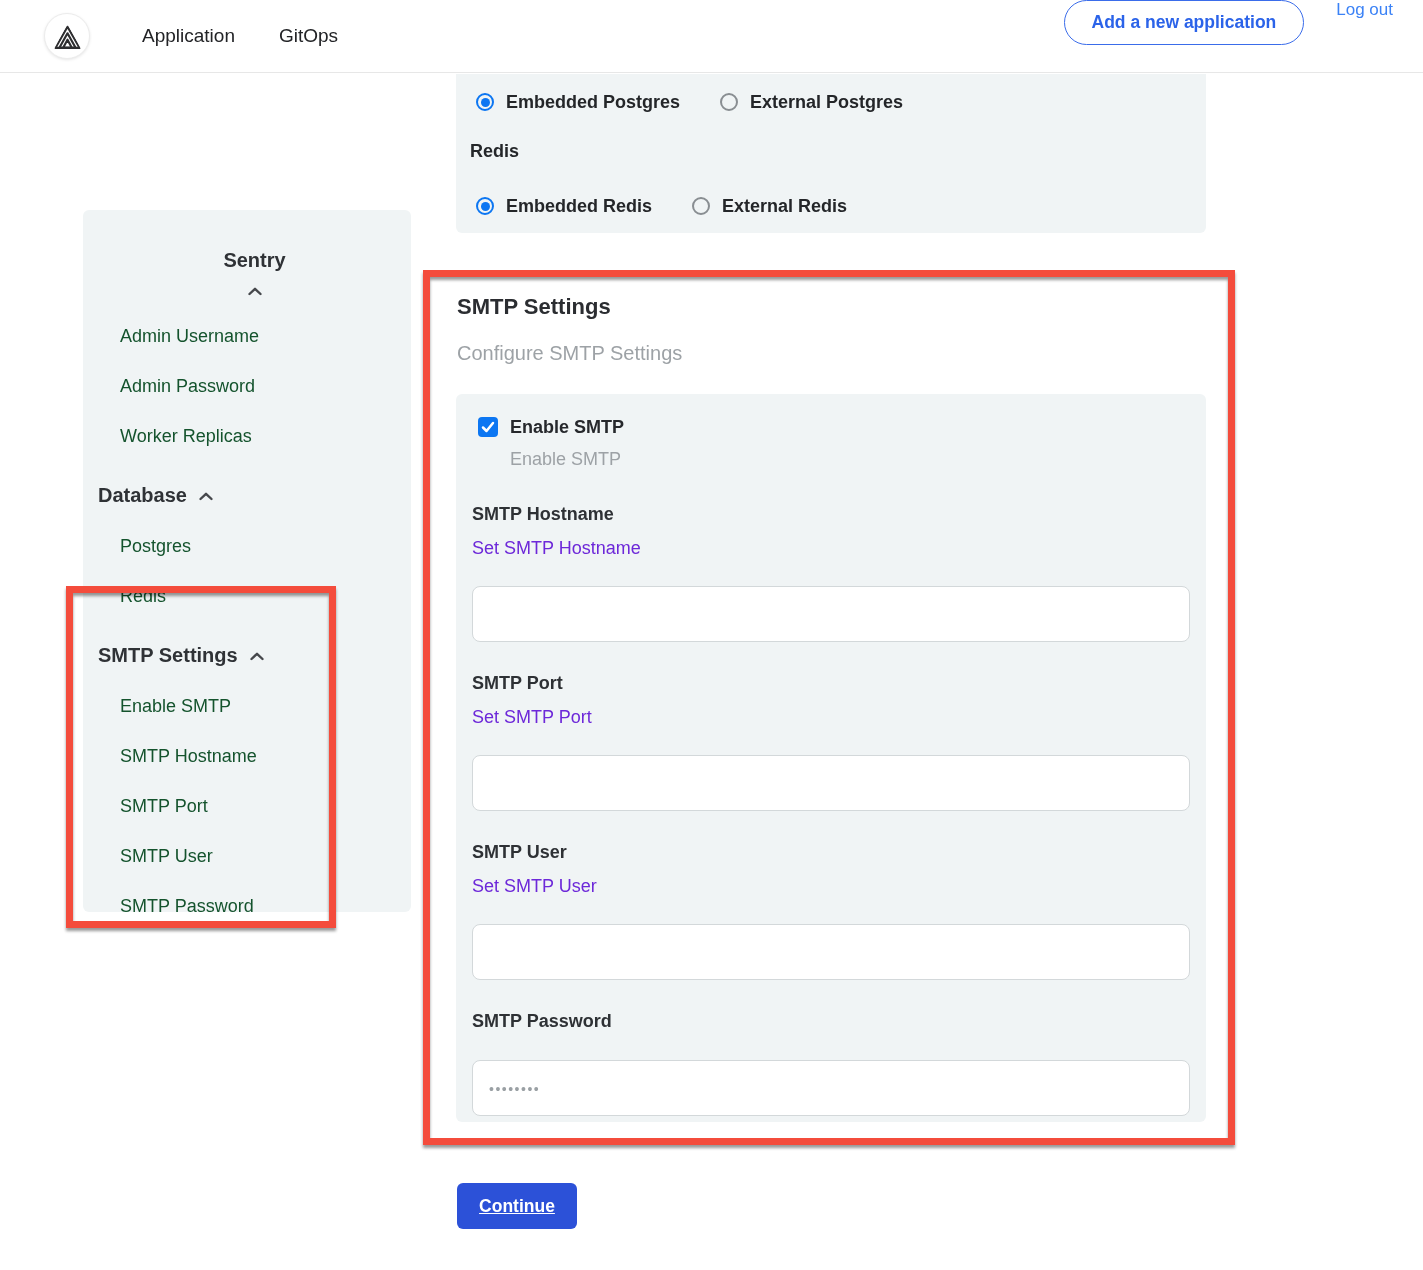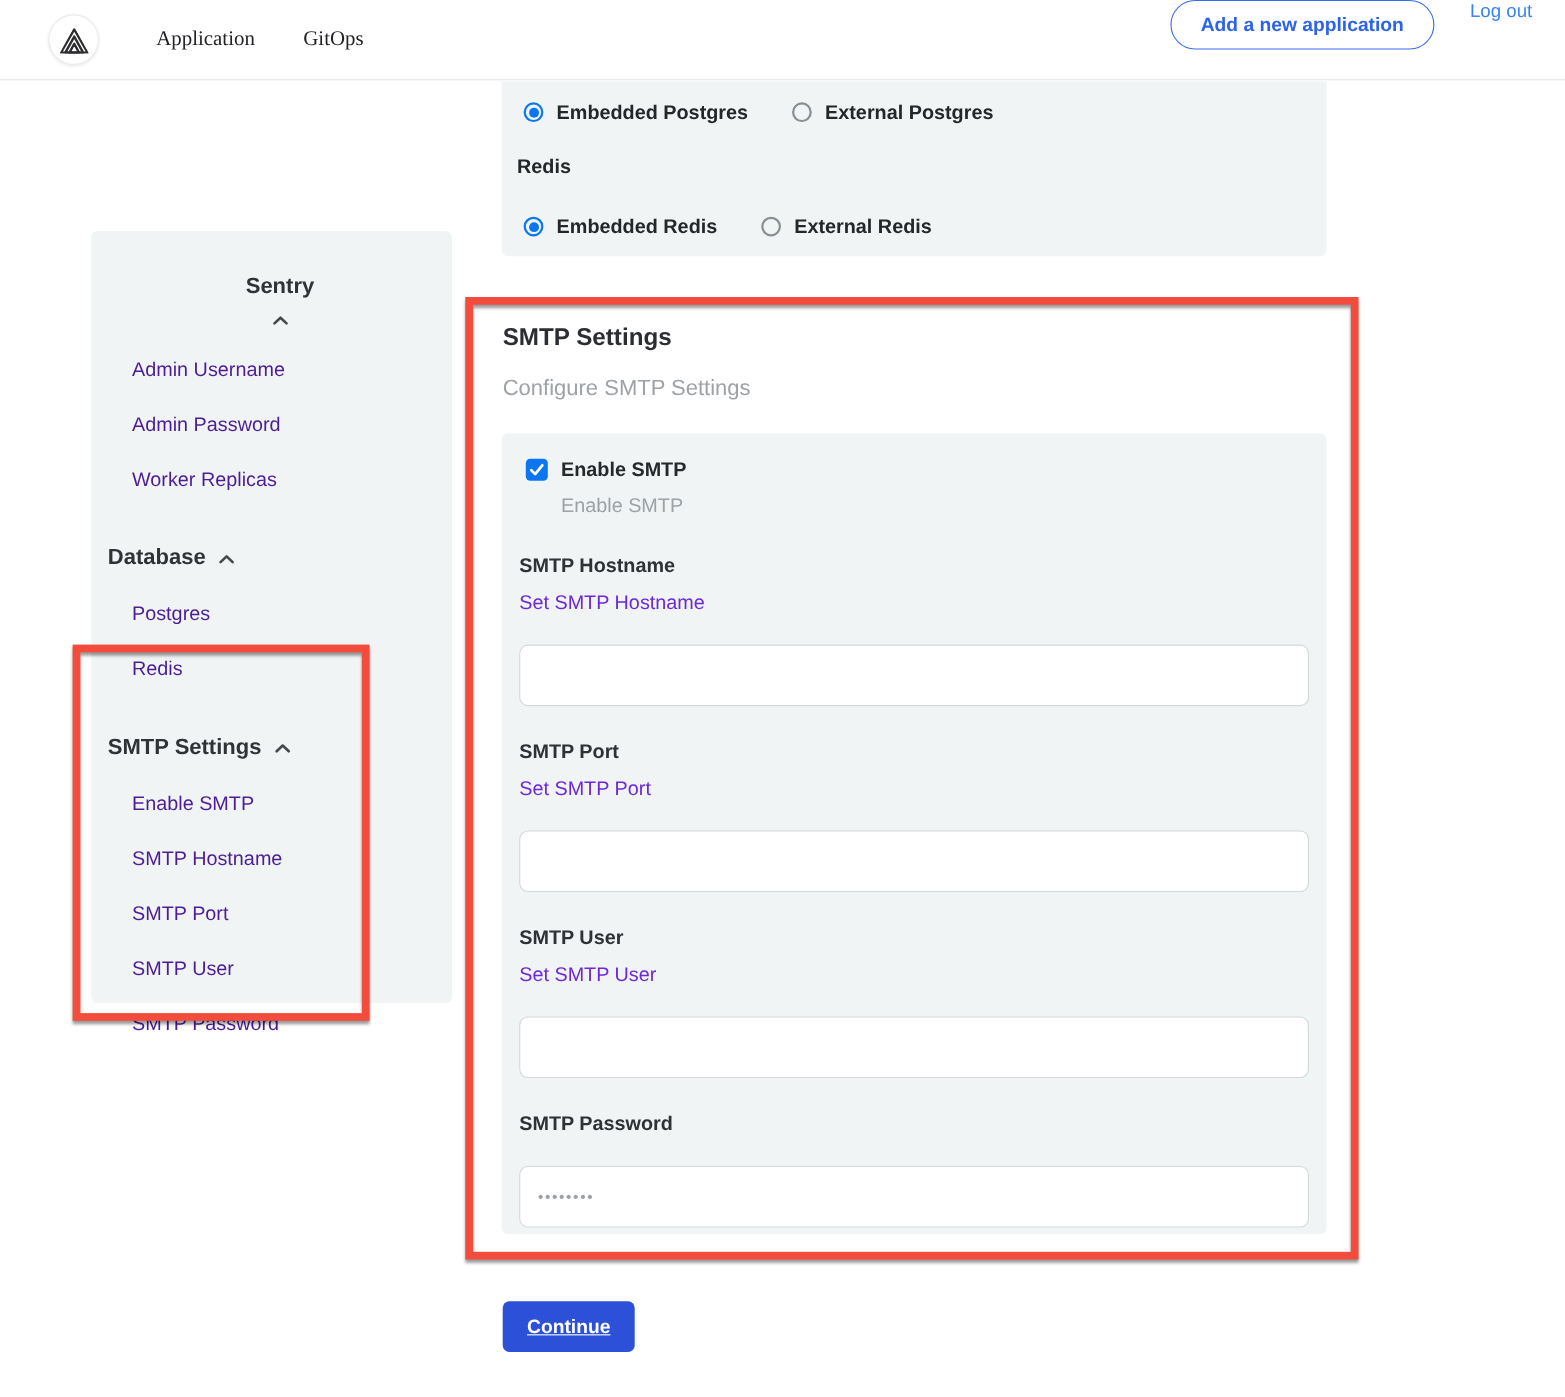--- a/index.html
+++ b/index.html
@@ -10,21 +10,21 @@
     -webkit-font-smoothing:antialiased;
   }
 
   
   .header { position:absolute; left:0; top:0; width:100%; height:73px;
     background:#fff; border-bottom:1px solid #e7e7e7; z-index:5; }
   .logo-circle { position:absolute; left:44px; top:13px; width:46px; height:46px;
     border-radius:50%; background:#fff; border:1px solid #ececec;
     box-shadow:0 1px 3px rgba(0,0,0,0.10); display:flex; align-items:center; justify-content:center;
     cursor:pointer; }
-  .nav { position:absolute; left:142px; top:0; height:72px; display:flex; align-items:center; gap:44px;font-family:Liberation Serif, serif; }
+  .nav { position:absolute; left:142px; top:0; height:72px; display:flex; align-items:center; gap:44px; }
   .nav-item { font-size:19px; color:#222326; cursor:pointer; }
   .header-right { position:absolute; right:30px; top:0; height:72px; display:flex; align-items:flex-start; gap:32px; }
   .pill-btn { height:45px; padding:0 27px; border-radius:23px; border:1px solid #3a6cea;
     background:#fff; color:#2b63e9; font-weight:700; font-size:17.5px;
     font-family:inherit; cursor:pointer; }
   .logout { font-size:17px; color:#3b82f6; cursor:pointer; }
 
   
   .top-panel { position:absolute; left:456px; top:74px; width:750px; height:159px;
     background:#f0f4f5; border-radius:0 0 6px 6px; padding:16px 0 0 14px; }
@@ -35,23 +35,23 @@
   .radio.on { border:2px solid #0c76f2; display:flex; align-items:center; justify-content:center; }
   .radio.on .dot { width:9px; height:9px; border-radius:50%; background:#0c76f2; }
   .radio.off { border:2px solid #898e92; }
   .radio-label { font-size:18px; font-weight:600; color:#242629; }
   .panel-label { margin-top:26px; font-size:18px; font-weight:600; color:#242629; line-height:22px; }
 
   
   .sidebar { position:absolute; left:83px; top:210px; width:328px; height:702px;
     background:#f0f4f5; border-radius:6px; padding:38px 0 0 15px; }
   .side-header { display:flex; align-items:center; gap:11px; font-size:20px; font-weight:700;
-    color:#2f3236; line-height:24px; margin-top:48px; cursor:pointer; }
+    color:#2f3236; line-height:24px; margin-top:36px; cursor:pointer; }
   .side-header:first-child { margin-top:0;flex-direction:column; }
-  .side-item { font-size:18px; color:#4c1d95; line-height:22px; margin:28px 0 0 22px; cursor:pointer; }
+  .side-item { font-size:18px; color:#14532d; line-height:22px; margin:28px 0 0 22px; cursor:pointer; }
   .chev { display:inline-flex; margin-top:3px; }
 
   
   .redbox { position:absolute; border:7px solid #f44c3c; background:transparent;
     filter:drop-shadow(0 3px 1.5px rgba(0,0,0,0.40)); z-index:9; pointer-events:none; }
   .sidebar-redbox { left:66px; top:586px; width:270px; height:342px; }
   .main-redbox { left:423px; top:270px; width:812px; height:875px; }
 
   
   .main { position:absolute; left:457px; top:294px; width:750px; }

